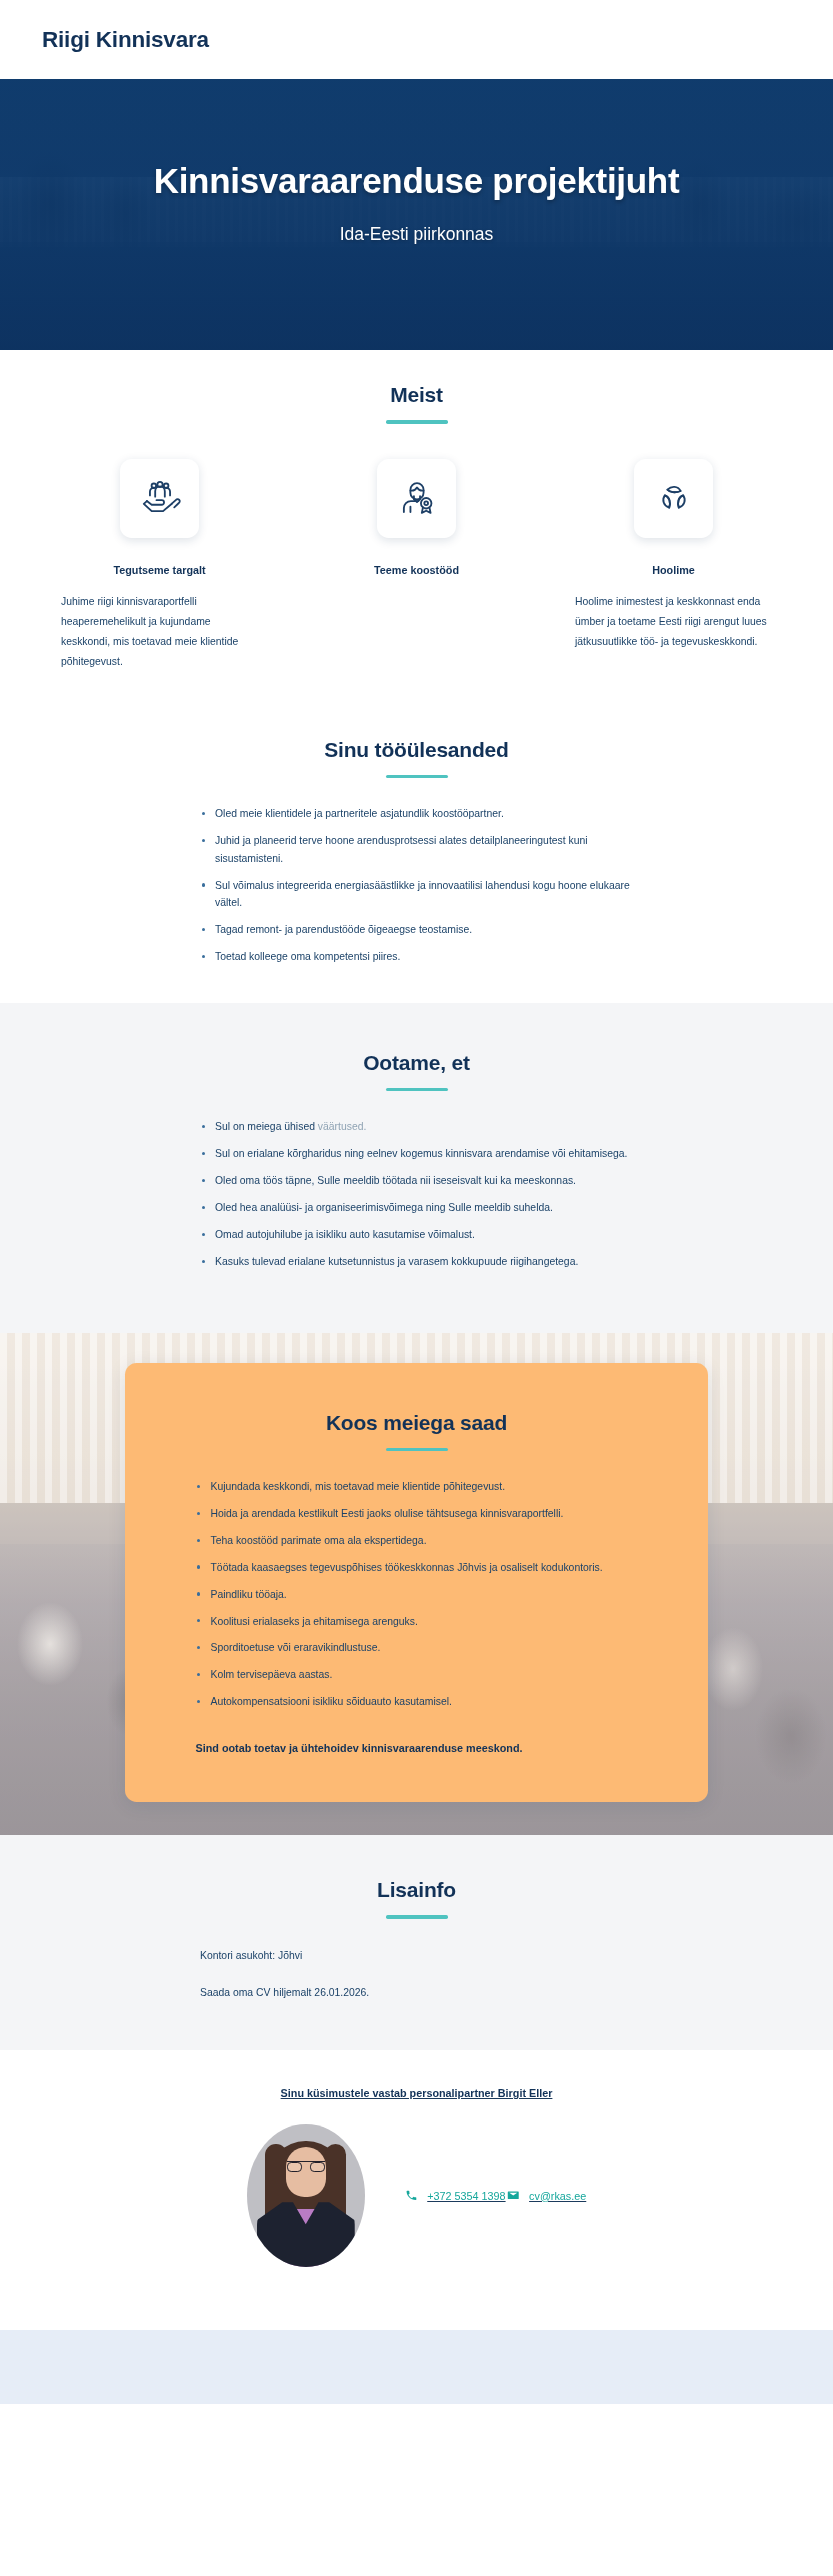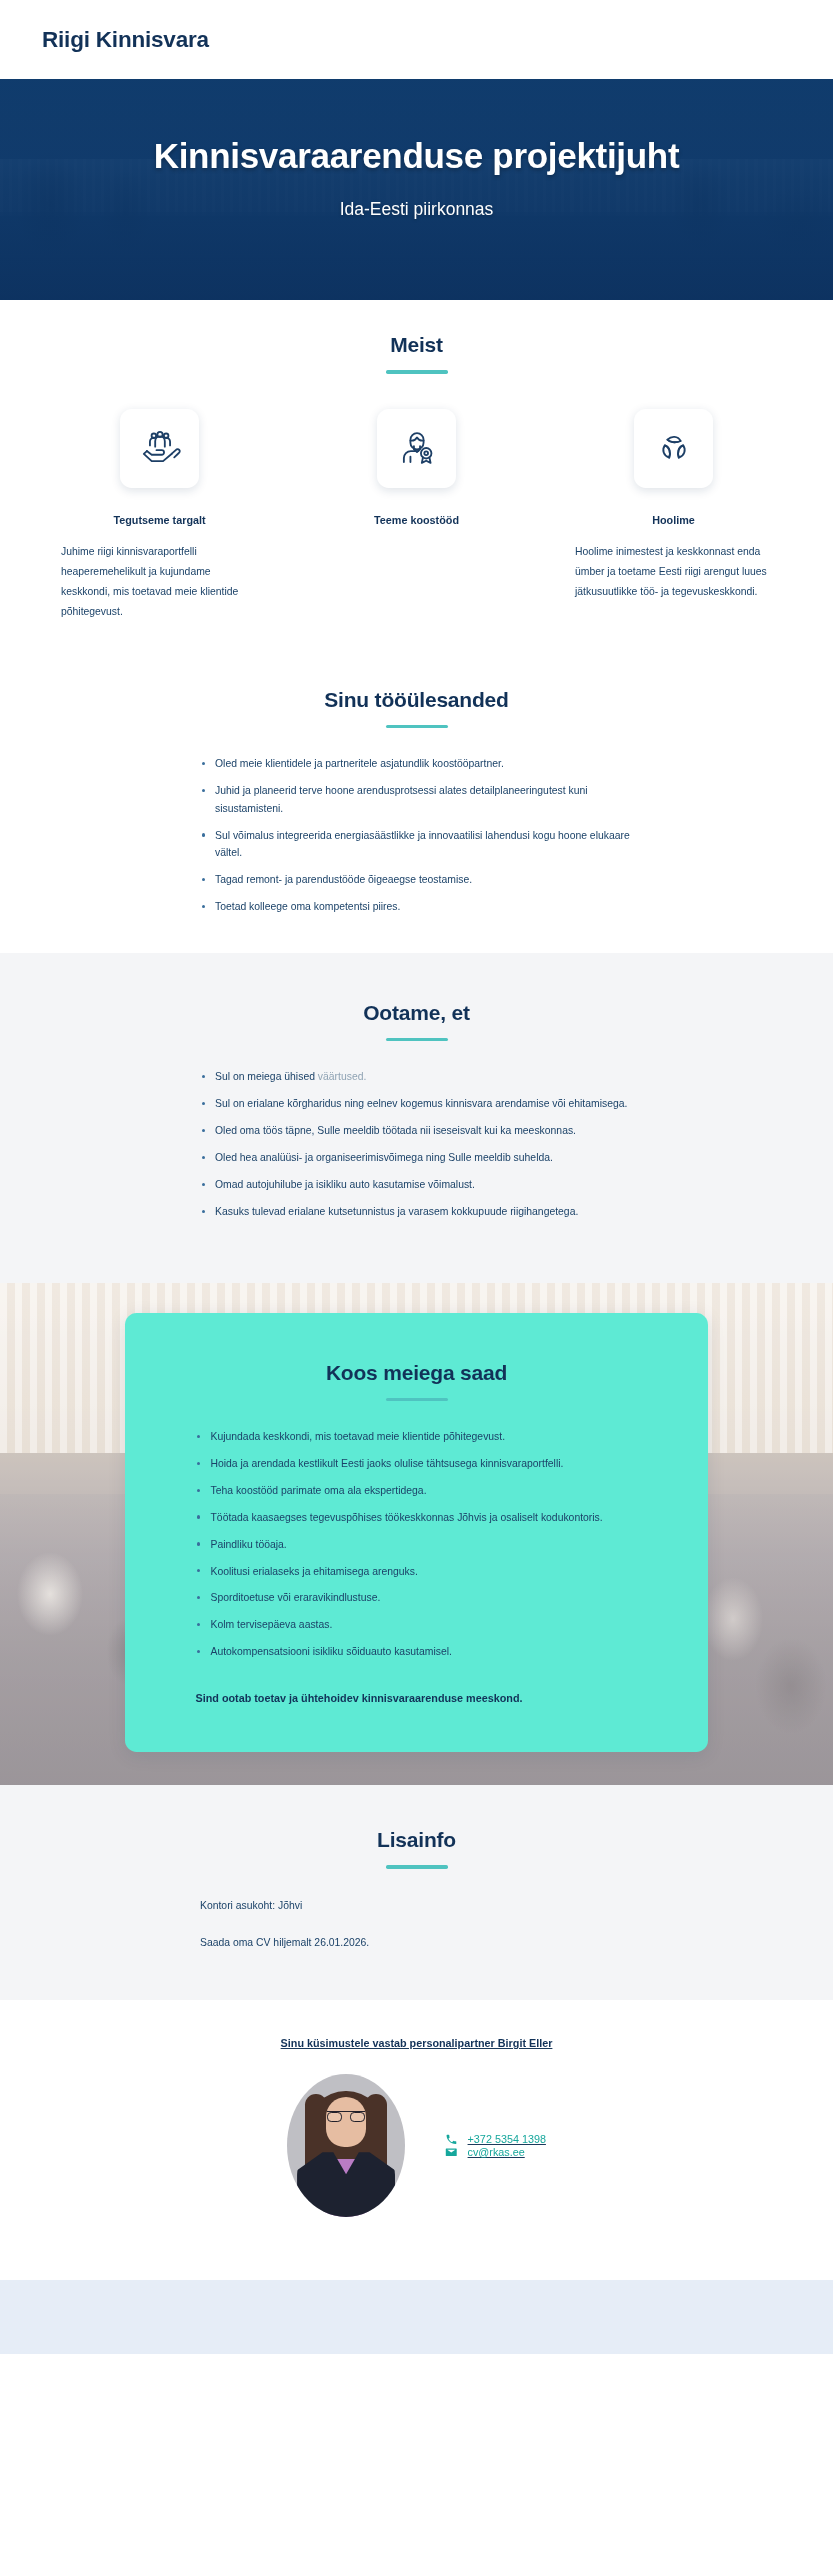--- a/index.html
+++ b/index.html
@@ -28,21 +28,21 @@
   .logo-text {
     font-size: 22.5px;
     font-weight: 700;
     color: #123258;
     letter-spacing: -0.2px;
   }
 
   
   .hero {
     position: relative;
-    height: 221px;
+    height: 271px;
     overflow: hidden;
     background: #be185d;
   }
   .hero-photo {
     position: absolute;
     inset: 0;
     background:
       
       linear-gradient(180deg, #18436f 0%, #1c4775 34%, #1d4a7a 38%, #17406d 46%, #143a64 100%);
   }
@@ -241,21 +241,21 @@
   .koos-veil {
     position: absolute;
     inset: 0;
     background: rgba(255,255,255,0.28);
   }
   .koos-card {
     position: relative;
     z-index: 4;
     width: 583px;
     margin: 0 auto;
-    background: #5eead4;
+    background: #fdba74;
     border-radius: 11.7px;
     padding: 48px 0 45px;
     box-shadow: 0 3.3px 18.3px rgba(20,45,75,0.10);
   }
   .koos-card .bullet-block { width: 442px; margin-top: 27px; }
   .koos-closing {
     width: 442px;
     margin: 28px auto 0;
     font-size: 10.8px;
     font-weight: 700;
@@ -357,21 +357,21 @@
     top: 20px;
     width: 21.7px; height: 100px;
     background: #4a3228;
     border-radius: 10.8px;
   }
   .avatar .hair-front-l { left: 18.3px; }
   .avatar .hair-front-r { right: 18.3px; }
 
   .contact-info {
     display: flex;
-    flex-direction: column;
+    flex-direction: row;
     gap: 1px;
   }
   .contact-line {
     display: flex;
     align-items: center;
     gap: 10px;
     font-size: 10.8px;
     color: #16a79c;
     text-decoration: none;
   }

